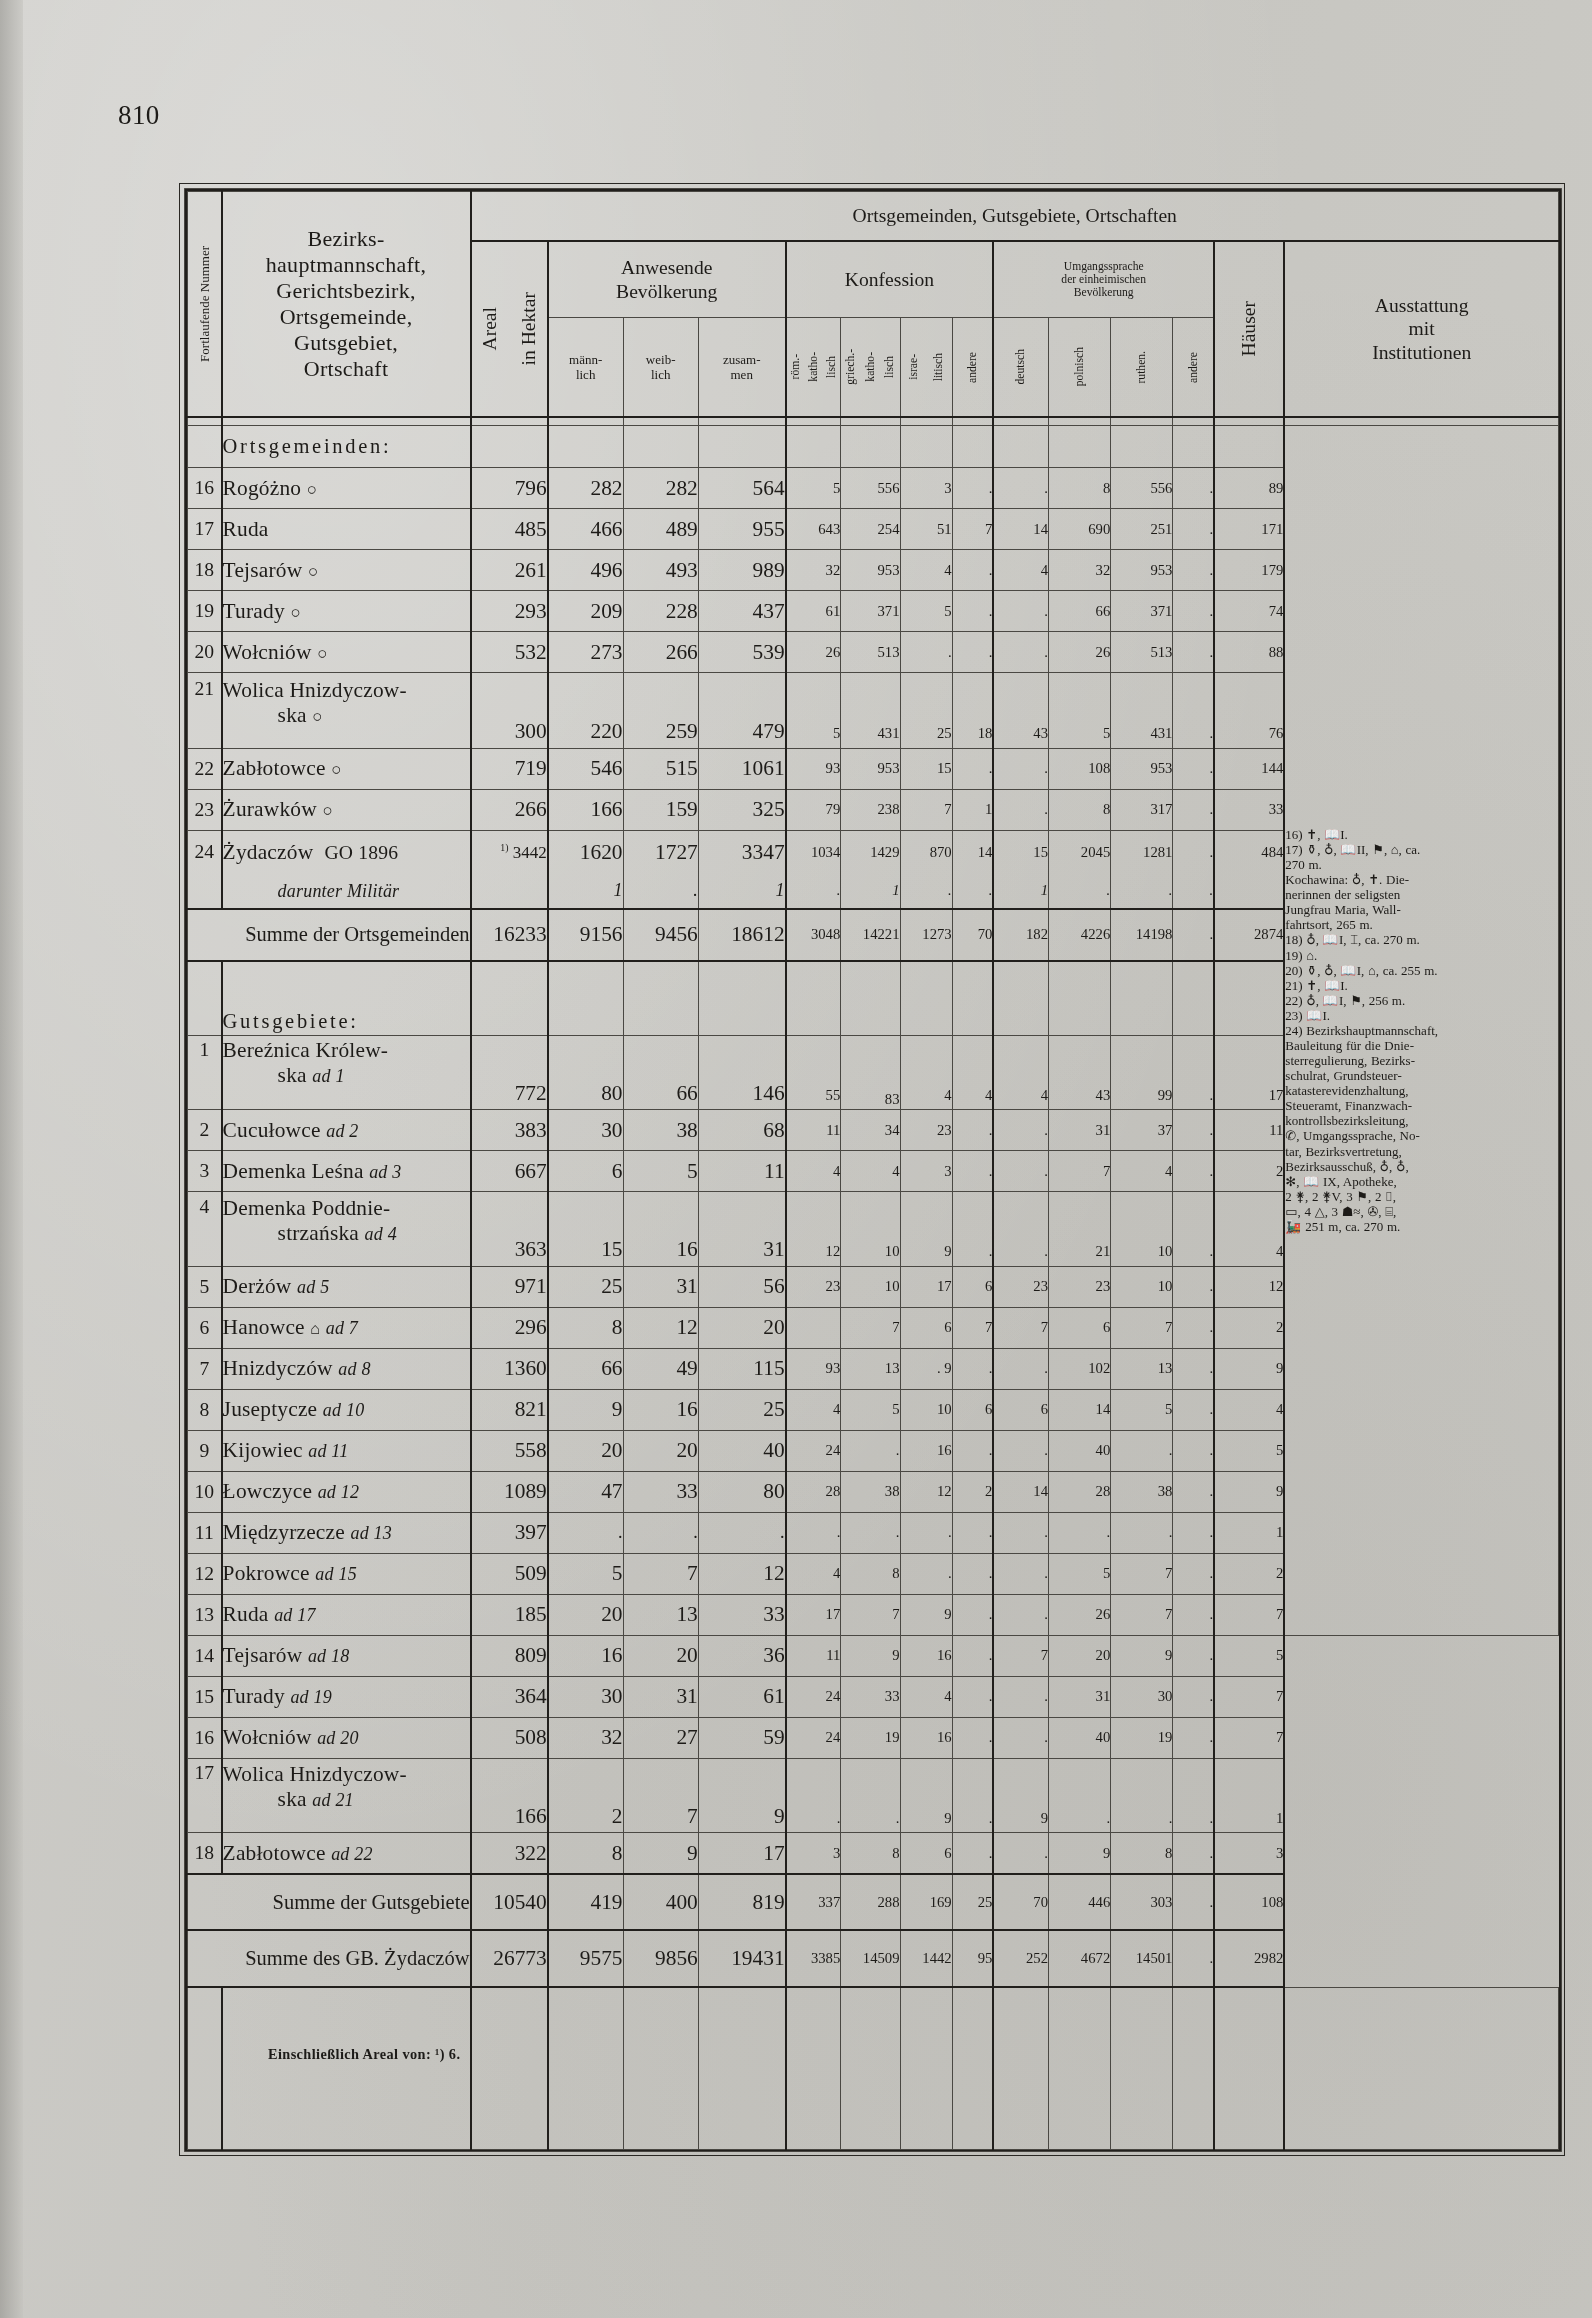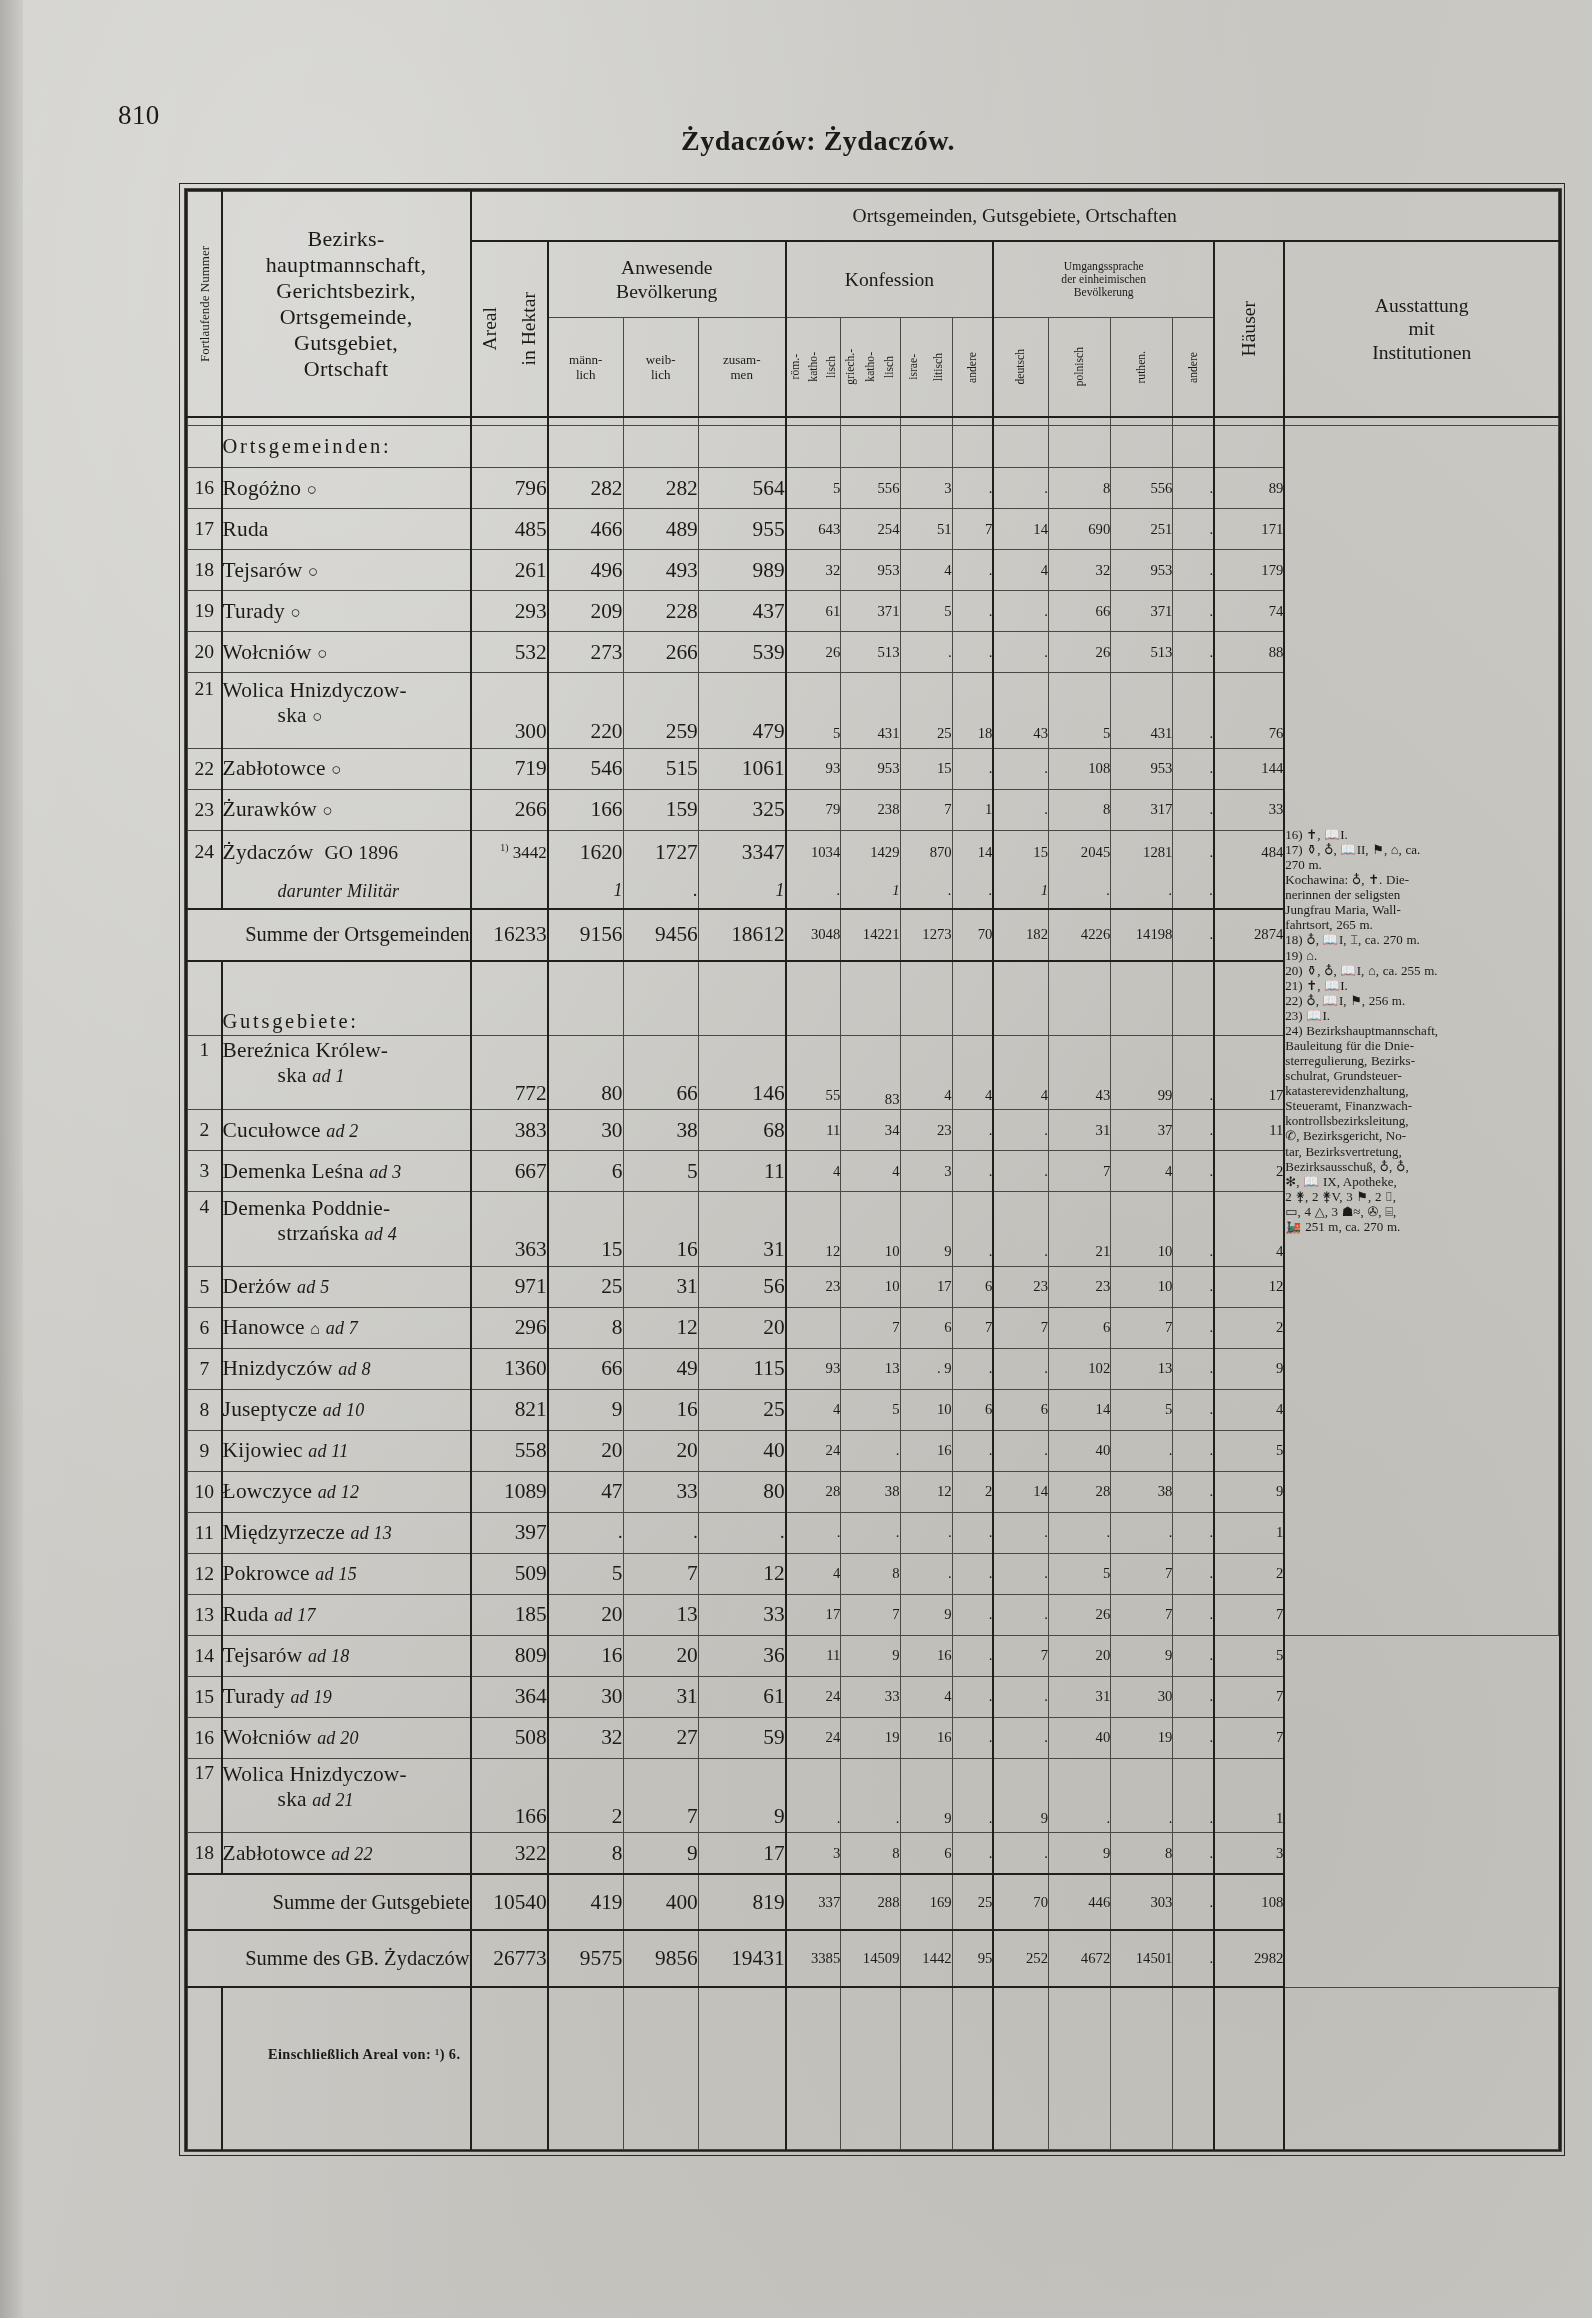--- a/index.html
+++ b/index.html
@@ -83,21 +83,20 @@
 </style>
 </head>
 <body>
 
 <div class="paper"></div>
 <div class="scan-edge"></div>
 
 <div class="wrap">
 
   <div class="folio">810</div>
-  <div class="runhead"><span>Żydaczów: Żydaczów.</span></div>
 
   <div class="tbl">
     <table class="grid">
       <colgroup>
         <col style="width:34px">
           <col style="width:248px">
         <col style="width:77px">
         <col style="width:75px">
           <col style="width:75px">
           <col style="width:87px">
@@ -273,21 +272,21 @@
           <span class="ln">21) ✝, 📖I.</span>
           <span class="ln">22) ♁, 📖I, ⚑, 256 m.</span>
           <span class="ln">23) 📖I.</span>
           <span class="ln">24) Bezirkshauptmannschaft,</span>
           <span class="ln">Bauleitung für die Dnie-</span>
           <span class="ln">sterregulierung, Bezirks-</span>
           <span class="ln">schulrat, Grundsteuer-</span>
           <span class="ln">katasterevidenzhaltung,</span>
           <span class="ln">Steueramt, Finanzwach-</span>
           <span class="ln">kontrollsbezirksleitung,</span>
-          <span class="ln">✆, Bezirksgericht, No-</span>
+          <span class="ln">✆, Umgangssprache, No-</span>
           <span class="ln">tar, Bezirksvertretung,</span>
           <span class="ln">Bezirksausschuß, ♁, ♁,</span>
           <span class="ln">✻, 📖 IX, Apotheke,</span>
           <span class="ln">2 ⚵, 2 ⚵V, 3 ⚑, 2 ⌷,</span>
           <span class="ln">▭, 4 △, 3 ☗≈, ✇, ⌸,</span>
           <span class="ln">🚂 251 m, ca. 270 m.</span>
         </td>
       </tr>
 
       <tr>

